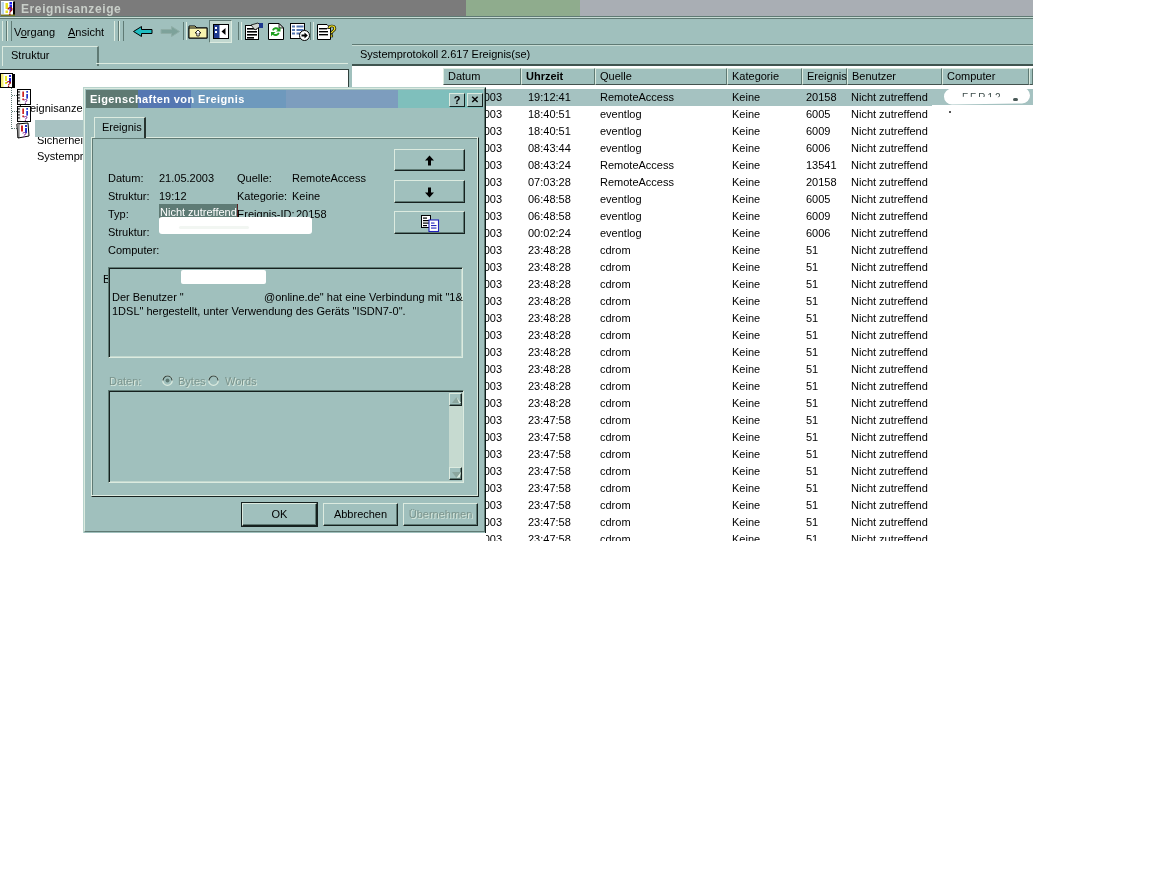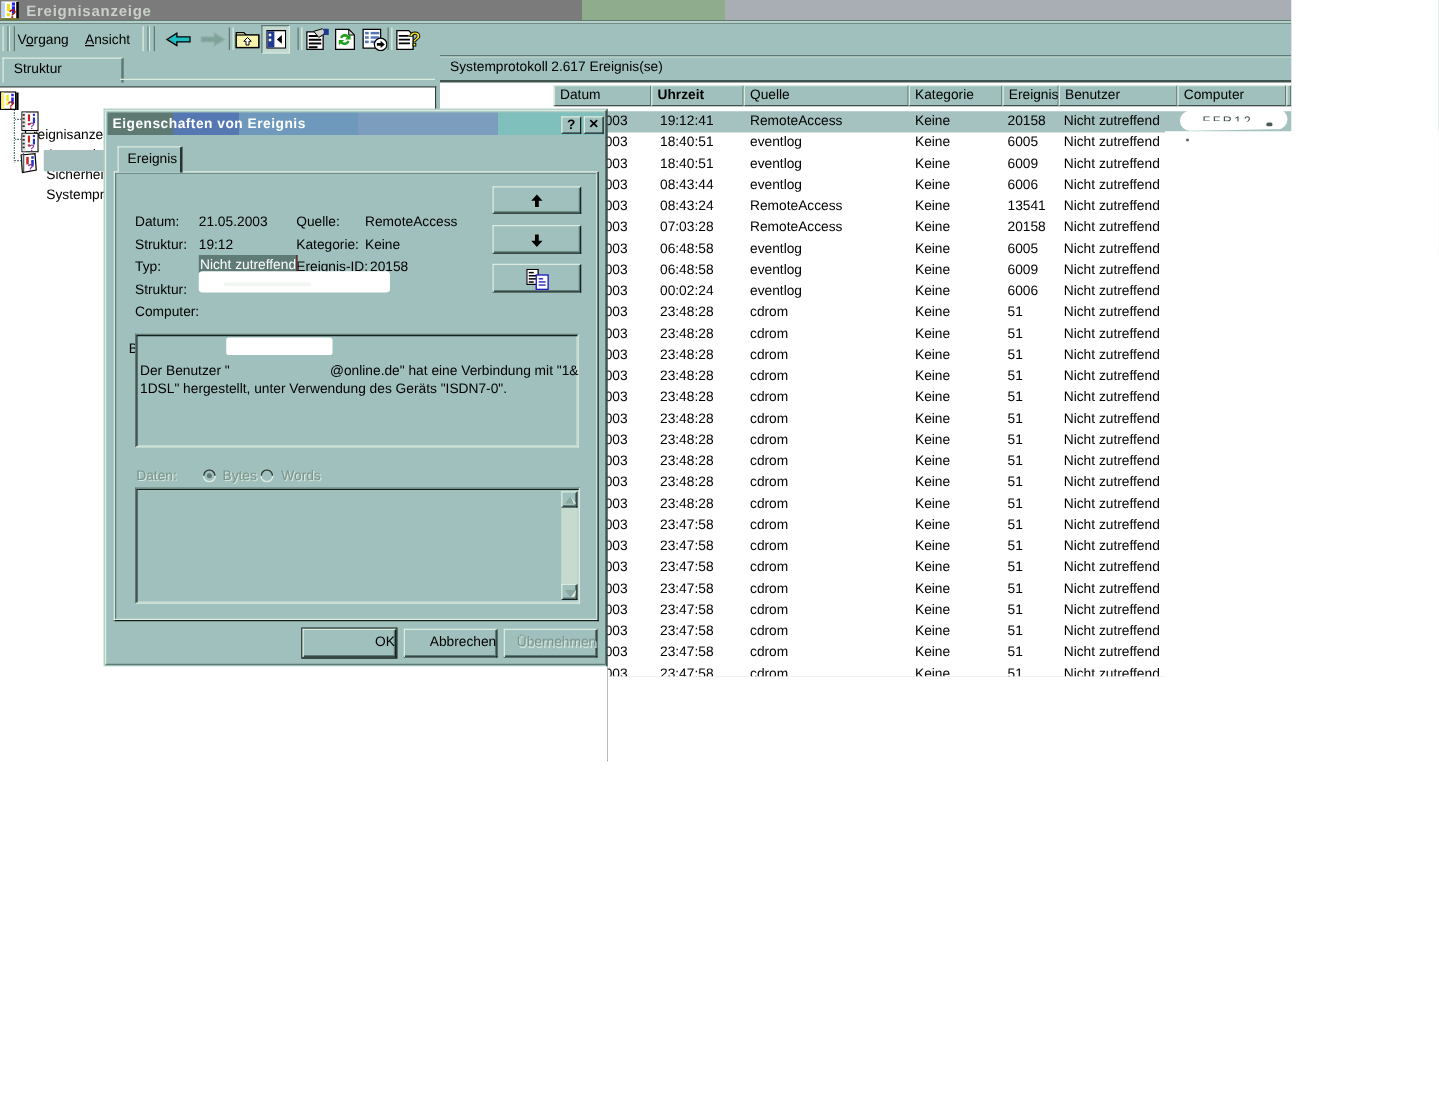--- a/index.html
+++ b/index.html
@@ -61,21 +61,21 @@
 #dpage{left:7px;top:49px;width:388px;height:360px;box-sizing:border-box;
   border:1px solid;border-color:#dcebe0 #16211f #16211f #dcebe0;
   box-shadow:-1px -1px 0 #dcebe0 inset, 1px 1px 0 #5f7a74 inset;}
 .fl{color:#000;white-space:nowrap;margin-top:20px;}
 .btn3{background:var(--face);box-sizing:border-box;
   border:1px solid;border-color:#dcebe0 #16211f #16211f #dcebe0;
   box-shadow:-1px -1px 0 #5f7a74 inset;}
 .sunk{box-sizing:border-box;border:1px solid;border-color:#5f7a74 #dcebe0 #dcebe0 #5f7a74;
   box-shadow:1px 1px 0 #16211f inset,-1px -1px 0 #c2d8cf inset;background:var(--face);}
 .distxt{color:var(--dis);text-shadow:1px 1px 0 #d5e5da;}
-.pbtn{background:var(--face);box-sizing:border-box;text-align:right;
+.pbtn{background:var(--face);box-sizing:border-box;text-align:center;
   border:1px solid;border-color:#dcebe0 #16211f #16211f #dcebe0;
   box-shadow:-1px -1px 0 #5f7a74 inset;padding-top:4px;}
 
 .censor{background:#fff;}
 </style>
 </head>
 <body>
 <div class="abs" id="win">
   <div class="abs" id="titlebar">
     <svg class="abs" style="left:1px;top:1px;" width="15" height="15" viewBox="0 0 15 15">

